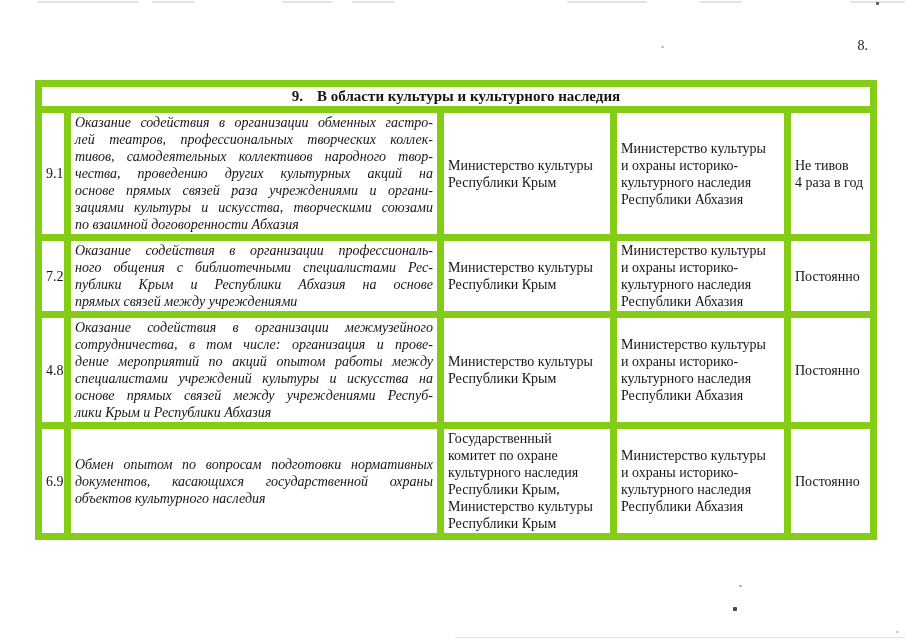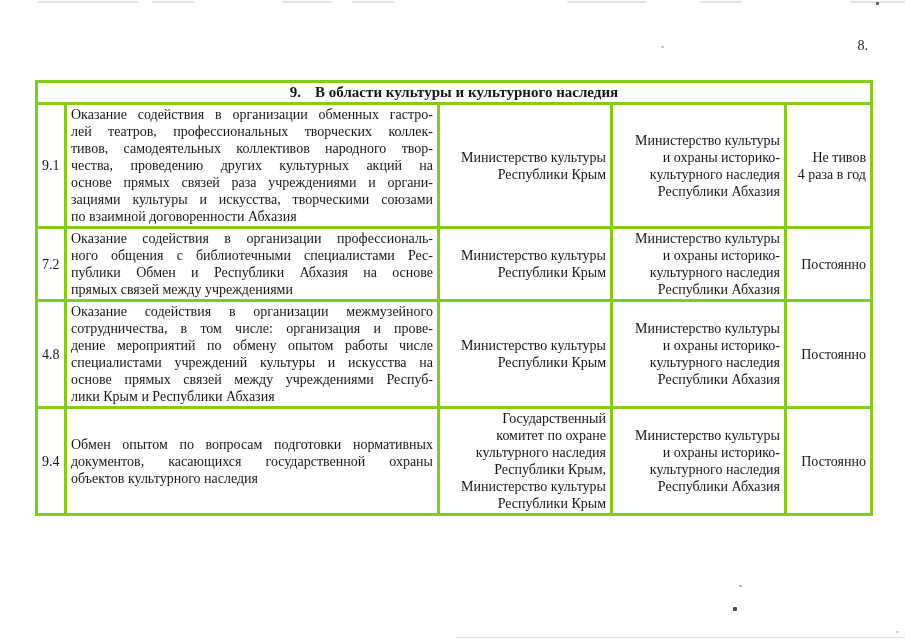--- a/index.html
+++ b/index.html
@@ -29,21 +29,21 @@
     position: absolute;
     left: 35px;
     top: 80px;
     width: 835px;
     border-collapse: collapse;
     table-layout: fixed;
     font-size: 14px;
     color: #161616;
   }
   table.doc-table td {
-    border: 3px solid #84cc16;
+    border: 7px solid #84cc16;
     vertical-align: middle;
     padding: 1px 4px;
     line-height: 17px;
   }
   table.doc-table {
     border: 2px solid #2b2b2b;
   }
   td.section-header {
     font-weight: bold;
     font-size: 15px;
@@ -55,34 +55,35 @@
   }
   td.section-header .num {
     margin-right: 14px;
   }
   td.row-num {
     text-align: left;
     padding: 1px 1px;
   }
   td.cell-activity {
     padding: 1px 5px 1px 6px;
+    font-style: italic;
   }
   .lines-just > div {
     text-align: justify;
     text-align-last: justify;
   }
   .lines-just > div:last-child {
     text-align-last: left;
   }
   td.cell-center {
     text-align: center;
     padding: 1px 2px;
   }
   td.cell-center .lines-center > div {
-    text-align: right;
+    text-align: left;
   }
   
   .artifact {
     position: absolute;
     pointer-events: none;
   }
   .smudge {
     height: 2px;
     background: #bdbdbd;
     opacity: 0.45;
@@ -168,21 +169,21 @@
             </div>
       </td>
     </tr>
 
     <tr style="height:71px;">
       <td class="row-num">7.2</td>
       <td class="cell-activity">
         <div class="lines-just">
               <div>Оказание содействия в организации профессиональ-</div>
               <div>ного общения с библиотечными специалистами Рес-</div>
-              <div>публики Обмен и Республики Абхазия на основе</div>
+              <div>публики Крым и Республики Абхазия на основе</div>
               <div>прямых связей между учреждениями</div>
             </div>
       </td>
       <td class="cell-center">
         <div class="lines-center">
               <div>Министерство культуры</div>
               <div>Республики Крым</div>
             </div>
       </td>
       <td class="cell-center">
@@ -199,21 +200,21 @@
             </div>
       </td>
     </tr>
 
     <tr style="height:100px;">
       <td class="row-num">4.8</td>
       <td class="cell-activity">
         <div class="lines-just">
               <div>Оказание содействия в организации межмузейного</div>
               <div>сотрудничества, в том числе: организация и прове-</div>
-              <div>дение мероприятий по обмену опытом работы числе</div>
+              <div>дение мероприятий по акций опытом работы между</div>
               <div>специалистами учреждений культуры и искусства на</div>
               <div>основе прямых связей между учреждениями Респуб-</div>
               <div>лики Крым и Республики Абхазия</div>
             </div>
       </td>
       <td class="cell-center">
         <div class="lines-center">
               <div>Министерство культуры</div>
               <div>Республики Крым</div>
             </div>
@@ -227,21 +228,21 @@
             </div>
       </td>
       <td class="cell-center">
         <div class="lines-center">
               <div>Постоянно</div>
             </div>
       </td>
     </tr>
 
     <tr style="height:99px;">
-      <td class="row-num">9.4</td>
+      <td class="row-num">6.9</td>
       <td class="cell-activity">
         <div class="lines-just">
               <div>Обмен опытом по вопросам подготовки нормативных</div>
               <div>документов, касающихся государственной охраны</div>
               <div>объектов культурного наследия</div>
             </div>
       </td>
       <td class="cell-center">
         <div class="lines-center">
               <div>Государственный</div>

